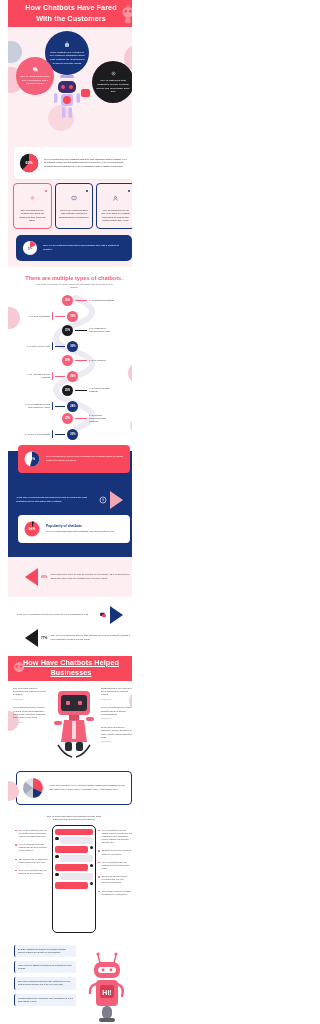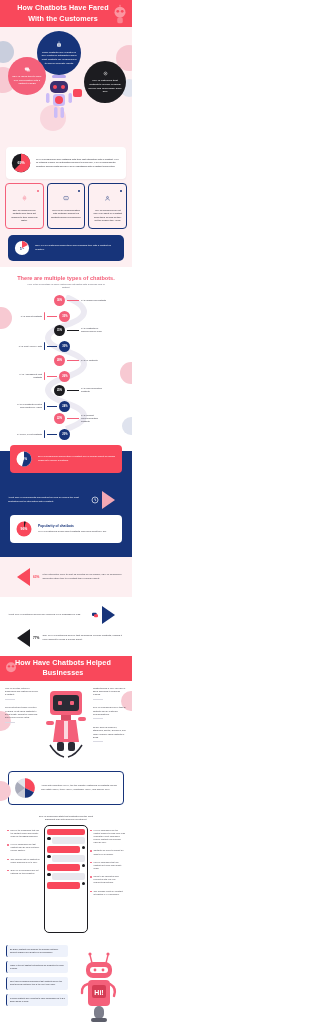--- a/index.html
+++ b/index.html
@@ -2,21 +2,21 @@
 <html><head>
 <meta charset="utf-8">
 <style>
   * { margin:0; padding:0; box-sizing:border-box; }
   html,body { background:#ffffff; }
   body {
     width:132px; height:1024px; overflow:hidden;
     font-family:"Liberation Sans", sans-serif;
     position:relative;
   }
-  .page { width:132px; height:905px; position:relative; background:#ffffff; }
+  .page { width:132px; height:905px; position:relative; background:#ffffff;margin-left:8px; }
 
   
   .banner {
     background:#f9485b; color:#ffffff;
     text-align:center; position:relative; overflow:hidden;
   }
   .banner h1 {
     font-size:7.2px; font-weight:bold; line-height:1.45;
     letter-spacing:.1px; padding:5px 16px 5px 10px;
   }
@@ -418,21 +418,21 @@
     </div>
     <div class="chev-row">
       <svg width="22" height="18" viewBox="0 0 22 18">
         <path d="M22 0 L9 9 L22 18 Z" fill="#1c1c20"></path>
       </svg>
       <div style="font-size:3.2px;font-weight:bold;color:#1c1c20;">77%</div>
       <div class="chev-txt" style="color:#45454f;">Only 77% of customers believe that companies overuse chatbots, making it more difficult to reach a human agent.</div>
     </div>
   </div>
 
-  <div class="banner" style="height:25px;display:flex;align-items:center;justify-content:flex-end;">
+  <div class="banner" style="height:25px;display:flex;align-items:center;justify-content:flex-end;text-decoration:underline;">
     <svg style="position:absolute;left:1px;top:50%;transform:translateY(-50%);width:20px;height:20px;" viewBox="0 0 24 24">
       <circle cx="12" cy="11" r="6" fill="#ffffff" opacity=".4"></circle>
       <circle cx="9.6" cy="10" r="1.4" fill="#f9485b"></circle>
       <circle cx="14.4" cy="10" r="1.4" fill="#f9485b"></circle>
     </svg>
     <h1>How Have Chatbots Helped Businesses</h1>
   </div>
 
   <div class="sec4">
     <div class="blobs">

